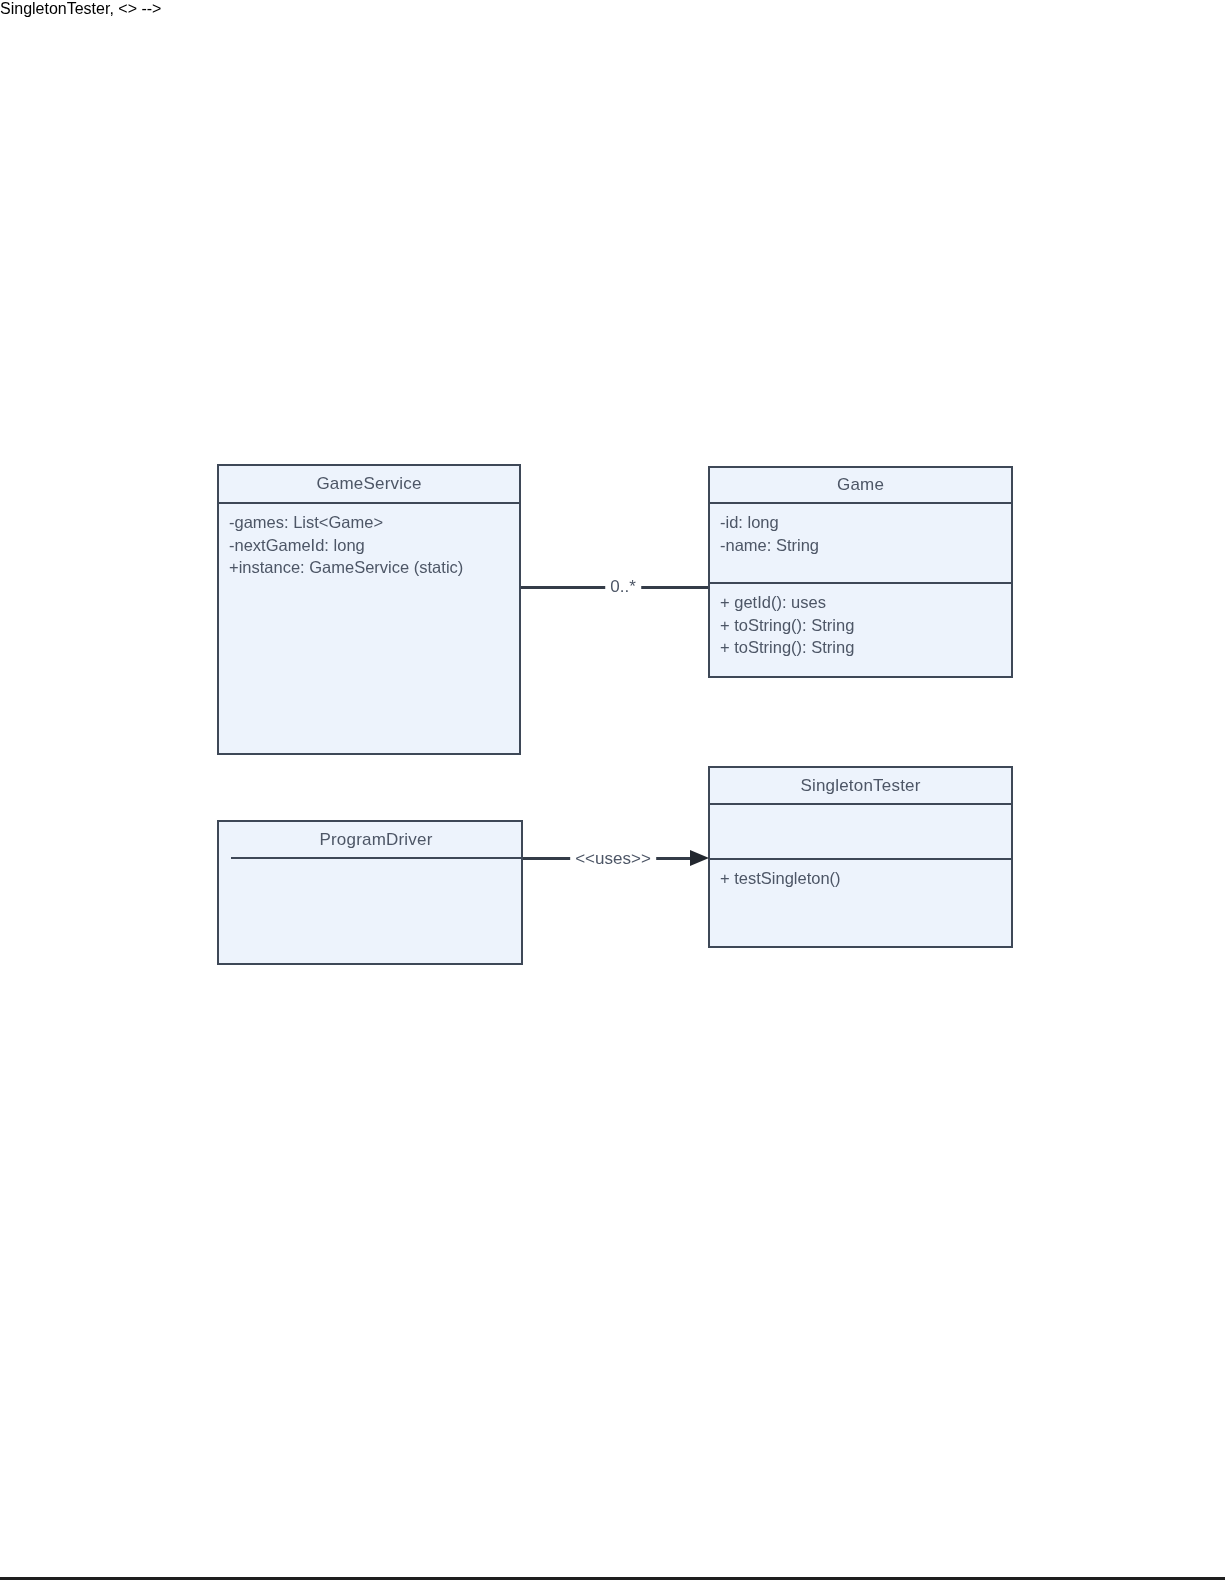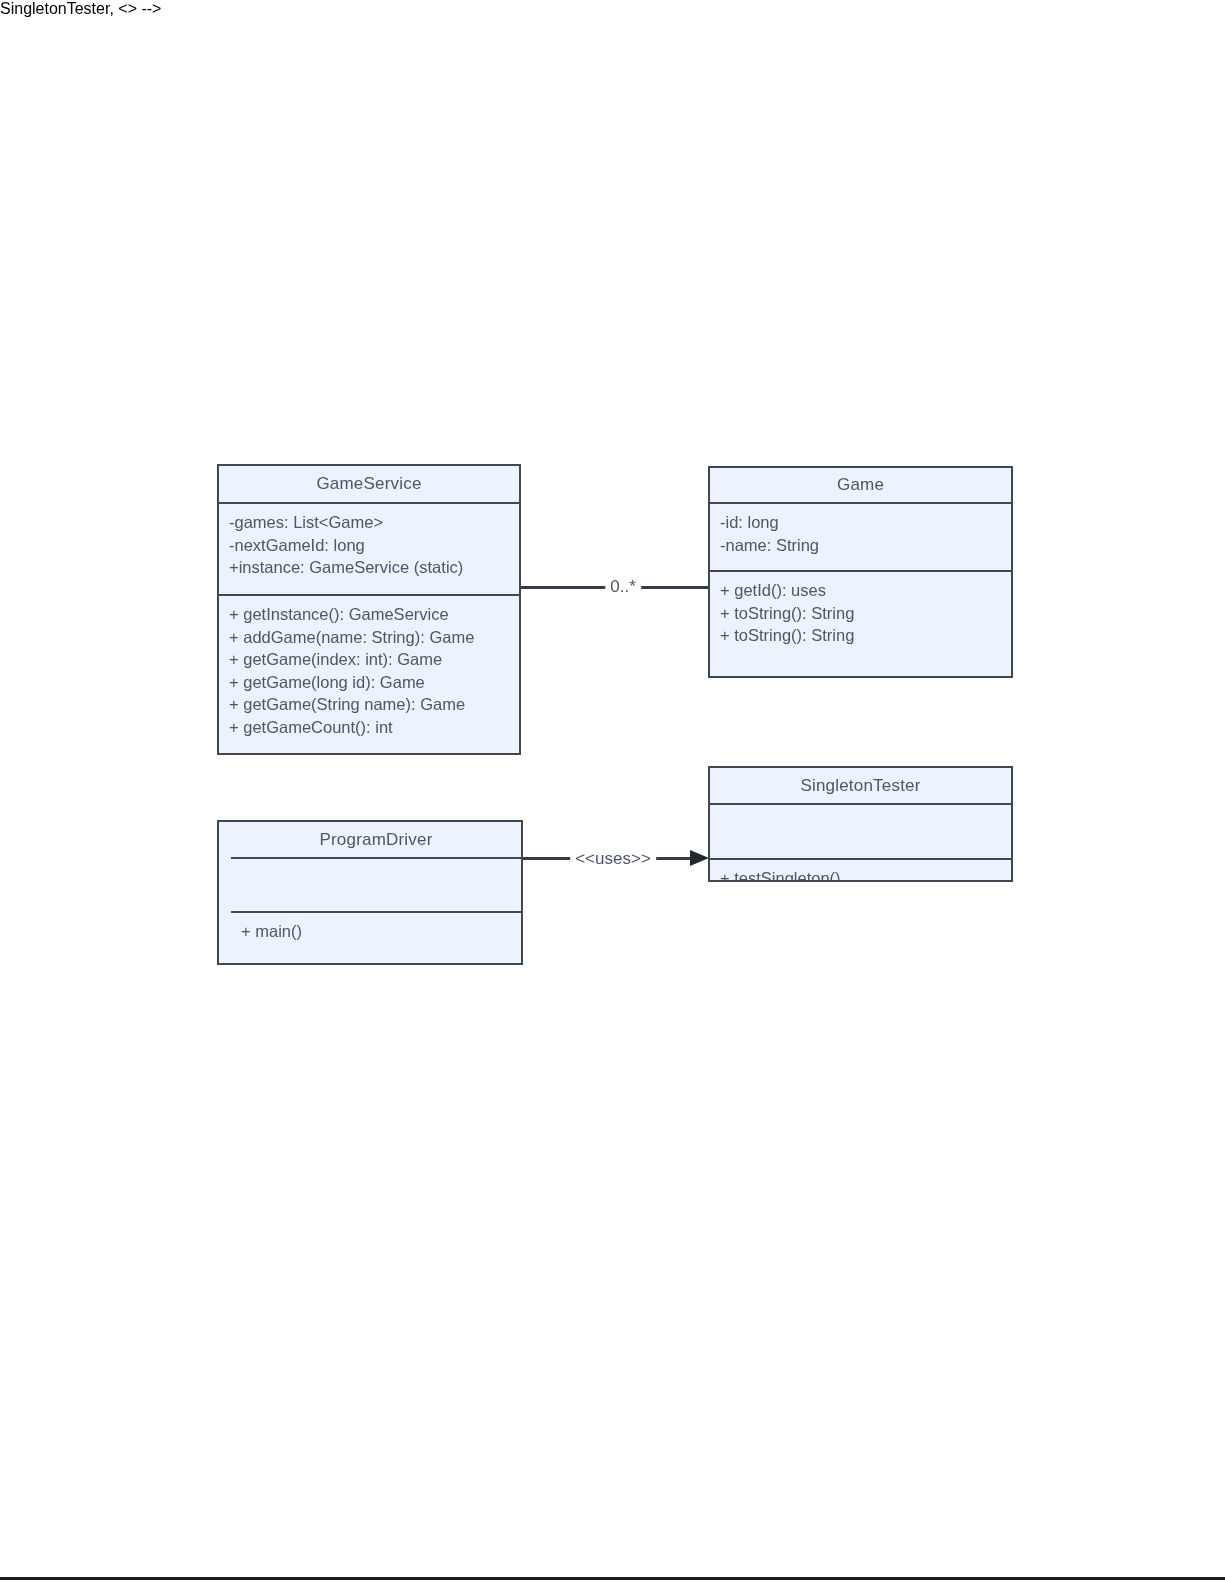--- a/index.html
+++ b/index.html
@@ -79,55 +79,44 @@
 <div class="canvas">
 
   
   <div class="uml-class" style="left:217px; top:464px; width:304px; height:291px;">
     <div class="uml-title" style="height:36px;">GameService</div>
     <div class="uml-section" style="height:92px;">
       <div class="member">-games: List&lt;Game&gt;</div>
       <div class="member">-nextGameId: long</div>
       <div class="member">+instance: GameService (static)</div>
     </div>
-    <div class="uml-section grow">
-      <div class="member">+ getInstance(): GameService</div>
-      <div class="member">+ addGame(name: String): Game</div>
-      <div class="member">+ getGame(index: int): Game</div>
-      <div class="member">+ getGame(long id): Game</div>
-      <div class="member">+ getGame(String name): Game</div>
-      <div class="member">+ getGameCount(): int</div>
-    </div>
   </div>
 
   
   <div class="uml-class" style="left:708px; top:466px; width:305px; height:212px;">
     <div class="uml-title" style="height:34px;">Game</div>
-    <div class="uml-section" style="height:68px;">
+    <div class="uml-section" style="height:80px;">
       <div class="member">-id: long</div>
       <div class="member">-name: String</div>
     </div>
     <div class="uml-section grow">
       <div class="member">+ getId(): uses</div>
       <div class="member">+ toString(): String</div>
       <div class="member">+ toString(): String</div>
     </div>
   </div>
 
   
   <div class="uml-class" style="left:217px; top:820px; width:306px; height:145px;padding-left:12px;">
     <div class="uml-title" style="height:35px;">ProgramDriver</div>
     <div class="uml-section" style="height:54px;"></div>
-    <div class="uml-section grow">
-      <div class="member">+ main()</div>
-    </div>
   </div>
 
   
-  <div class="uml-class" style="left:708px; top:766px; width:305px; height:116px;">
+  <div class="uml-class" style="left:708px; top:766px; width:305px; height:182px;">
     <div class="uml-title" style="height:35px;">SingletonTester</div>
     <div class="uml-section" style="height:55px;"></div>
     <div class="uml-section grow">
       <div class="member">+ testSingleton()</div>
     </div>
   </div>
 
   
   <div class="connector" style="left:521px; top:586px; width:187px;"></div>
   <div class="conn-label" style="left:623px; top:587px;">0..*</div>

